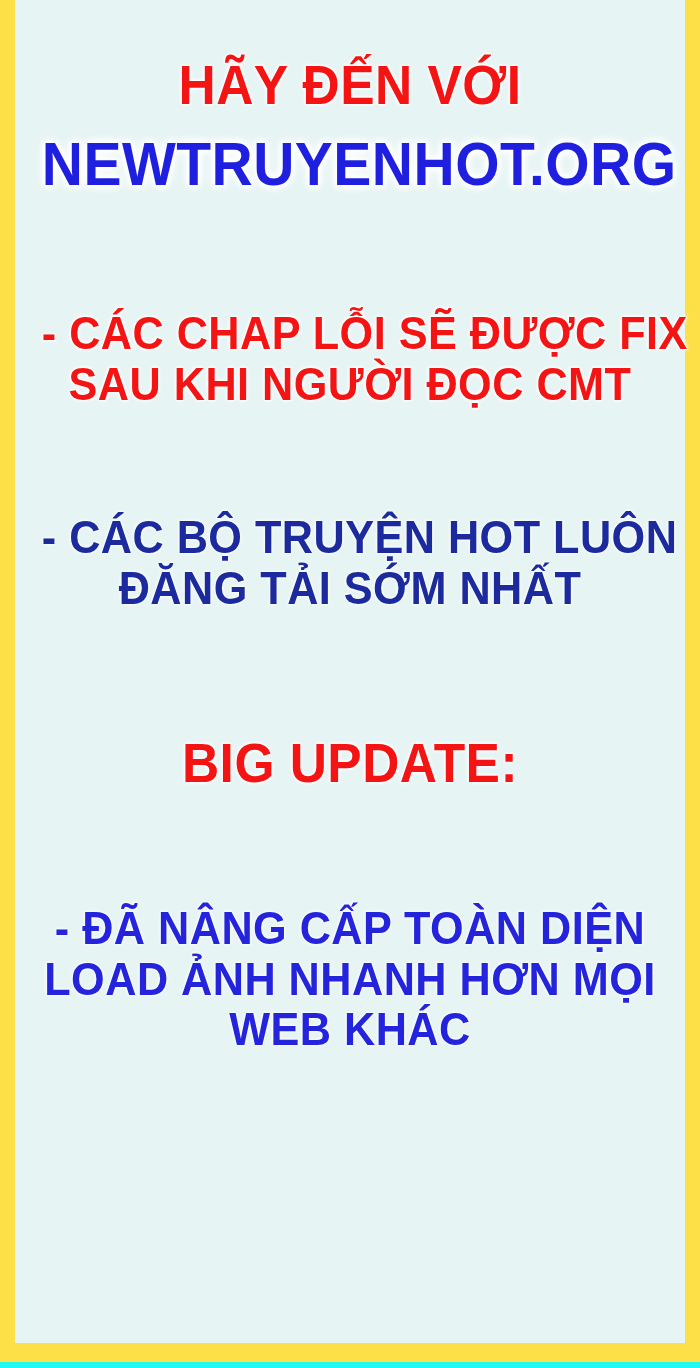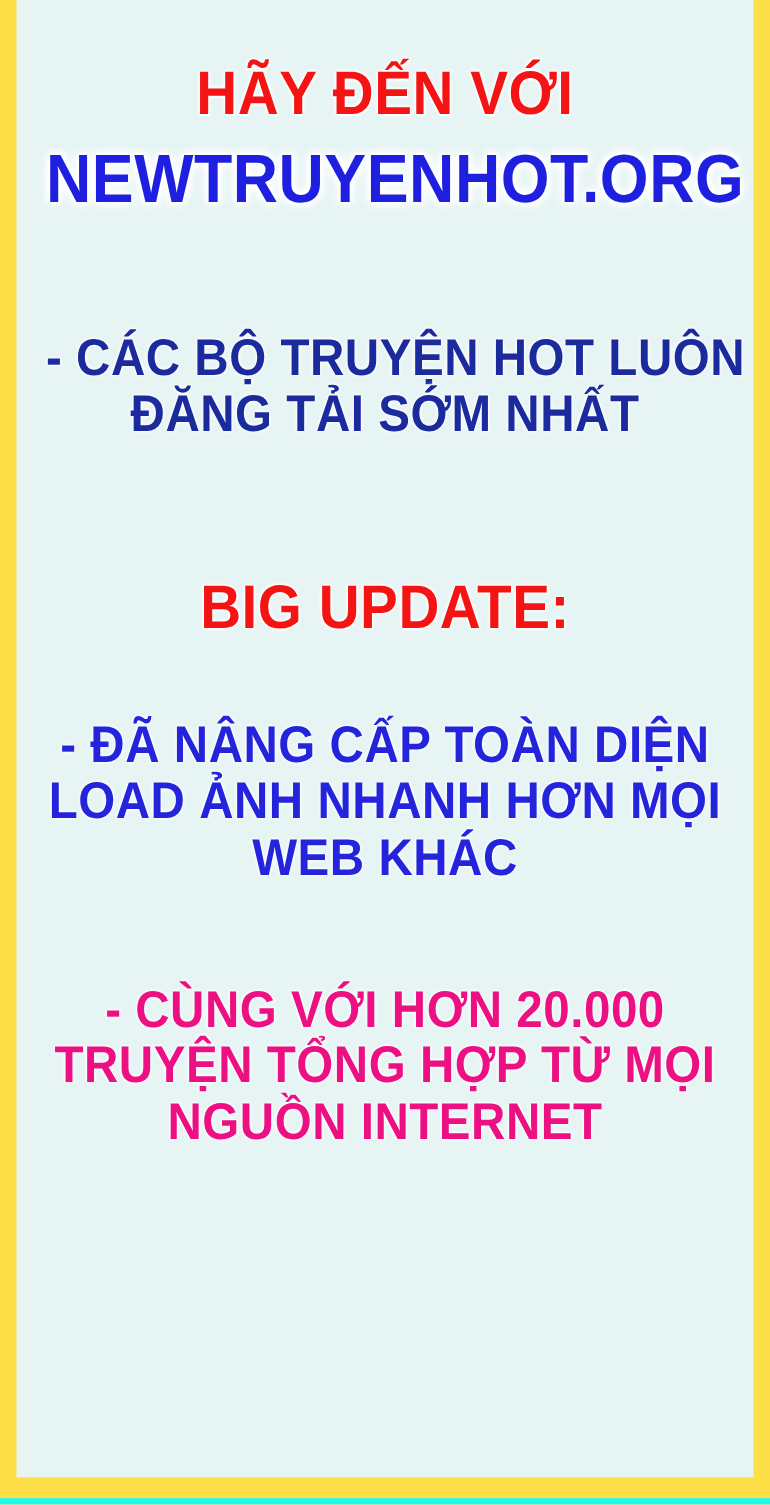--- a/index.html
+++ b/index.html
@@ -86,21 +86,21 @@
   .t-hero1   { font-size: 56px; margin-top: 55px; }
   .t-hero2   { font-size: 62px; margin-top: 16px; }
 
   .t-para    { font-size: 47px; }
 
   .sec-1 { margin-top: 110px; }
   .sec-2 { margin-top: 102px; }
 
   .t-bigupdate { font-size: 56px; margin-top: 120px; }
   .t-green     { font-size: 47px; margin-top: 44px; }
-  .sec-4       { margin-top: 70px; }
+  .sec-4       { margin-top: 109px; }
   .sec-5       { margin-top: 88px; }
 
   
   #bottom-sliver {
     position: absolute;
     left: 0;
     bottom: 0;
     width: 700px;
     height: 6px;
     background: #1ffaf2;
@@ -110,38 +110,37 @@
 <body>
 
 <div id="poster">
 
   <div id="panel">
 
     <div class="line red t-hero1">HÃY ĐẾN VỚI</div>
 
     <div class="line blue-strong t-hero2">NEWTRUYENHOT.ORG</div>
 
+    <div class="block sec-1">
+      <div class="line red t-para">- CÁC CHAP LỖI SẼ ĐƯỢC FIX</div>
+      <div class="line red t-para">SAU KHI NGƯỜI ĐỌC CMT</div>
+    </div>
 
     <div class="block sec-2">
       <div class="line navy t-para">- CÁC BỘ TRUYỆN HOT LUÔN</div>
       <div class="line navy t-para">ĐĂNG TẢI SỚM NHẤT</div>
     </div>
 
     <div class="line red t-bigupdate">BIG UPDATE:</div>
 
 
     <div class="block sec-4">
       <div class="line blue t-para">- ĐÃ NÂNG CẤP TOÀN DIỆN</div>
       <div class="line blue t-para">LOAD ẢNH NHANH HƠN MỌI</div>
       <div class="line blue t-para">WEB KHÁC</div>
     </div>
 
-    <div class="block sec-5">
-      <div class="line pink t-para">- CÙNG VỚI HƠN 20.000</div>
-      <div class="line pink t-para">TRUYỆN TỔNG HỢP TỪ MỌI</div>
-      <div class="line pink t-para">NGUỒN INTERNET</div>
-    </div>
 
   </div>
 
   <div id="bottom-sliver"></div>
 
 </div>
 
 </body></html>

